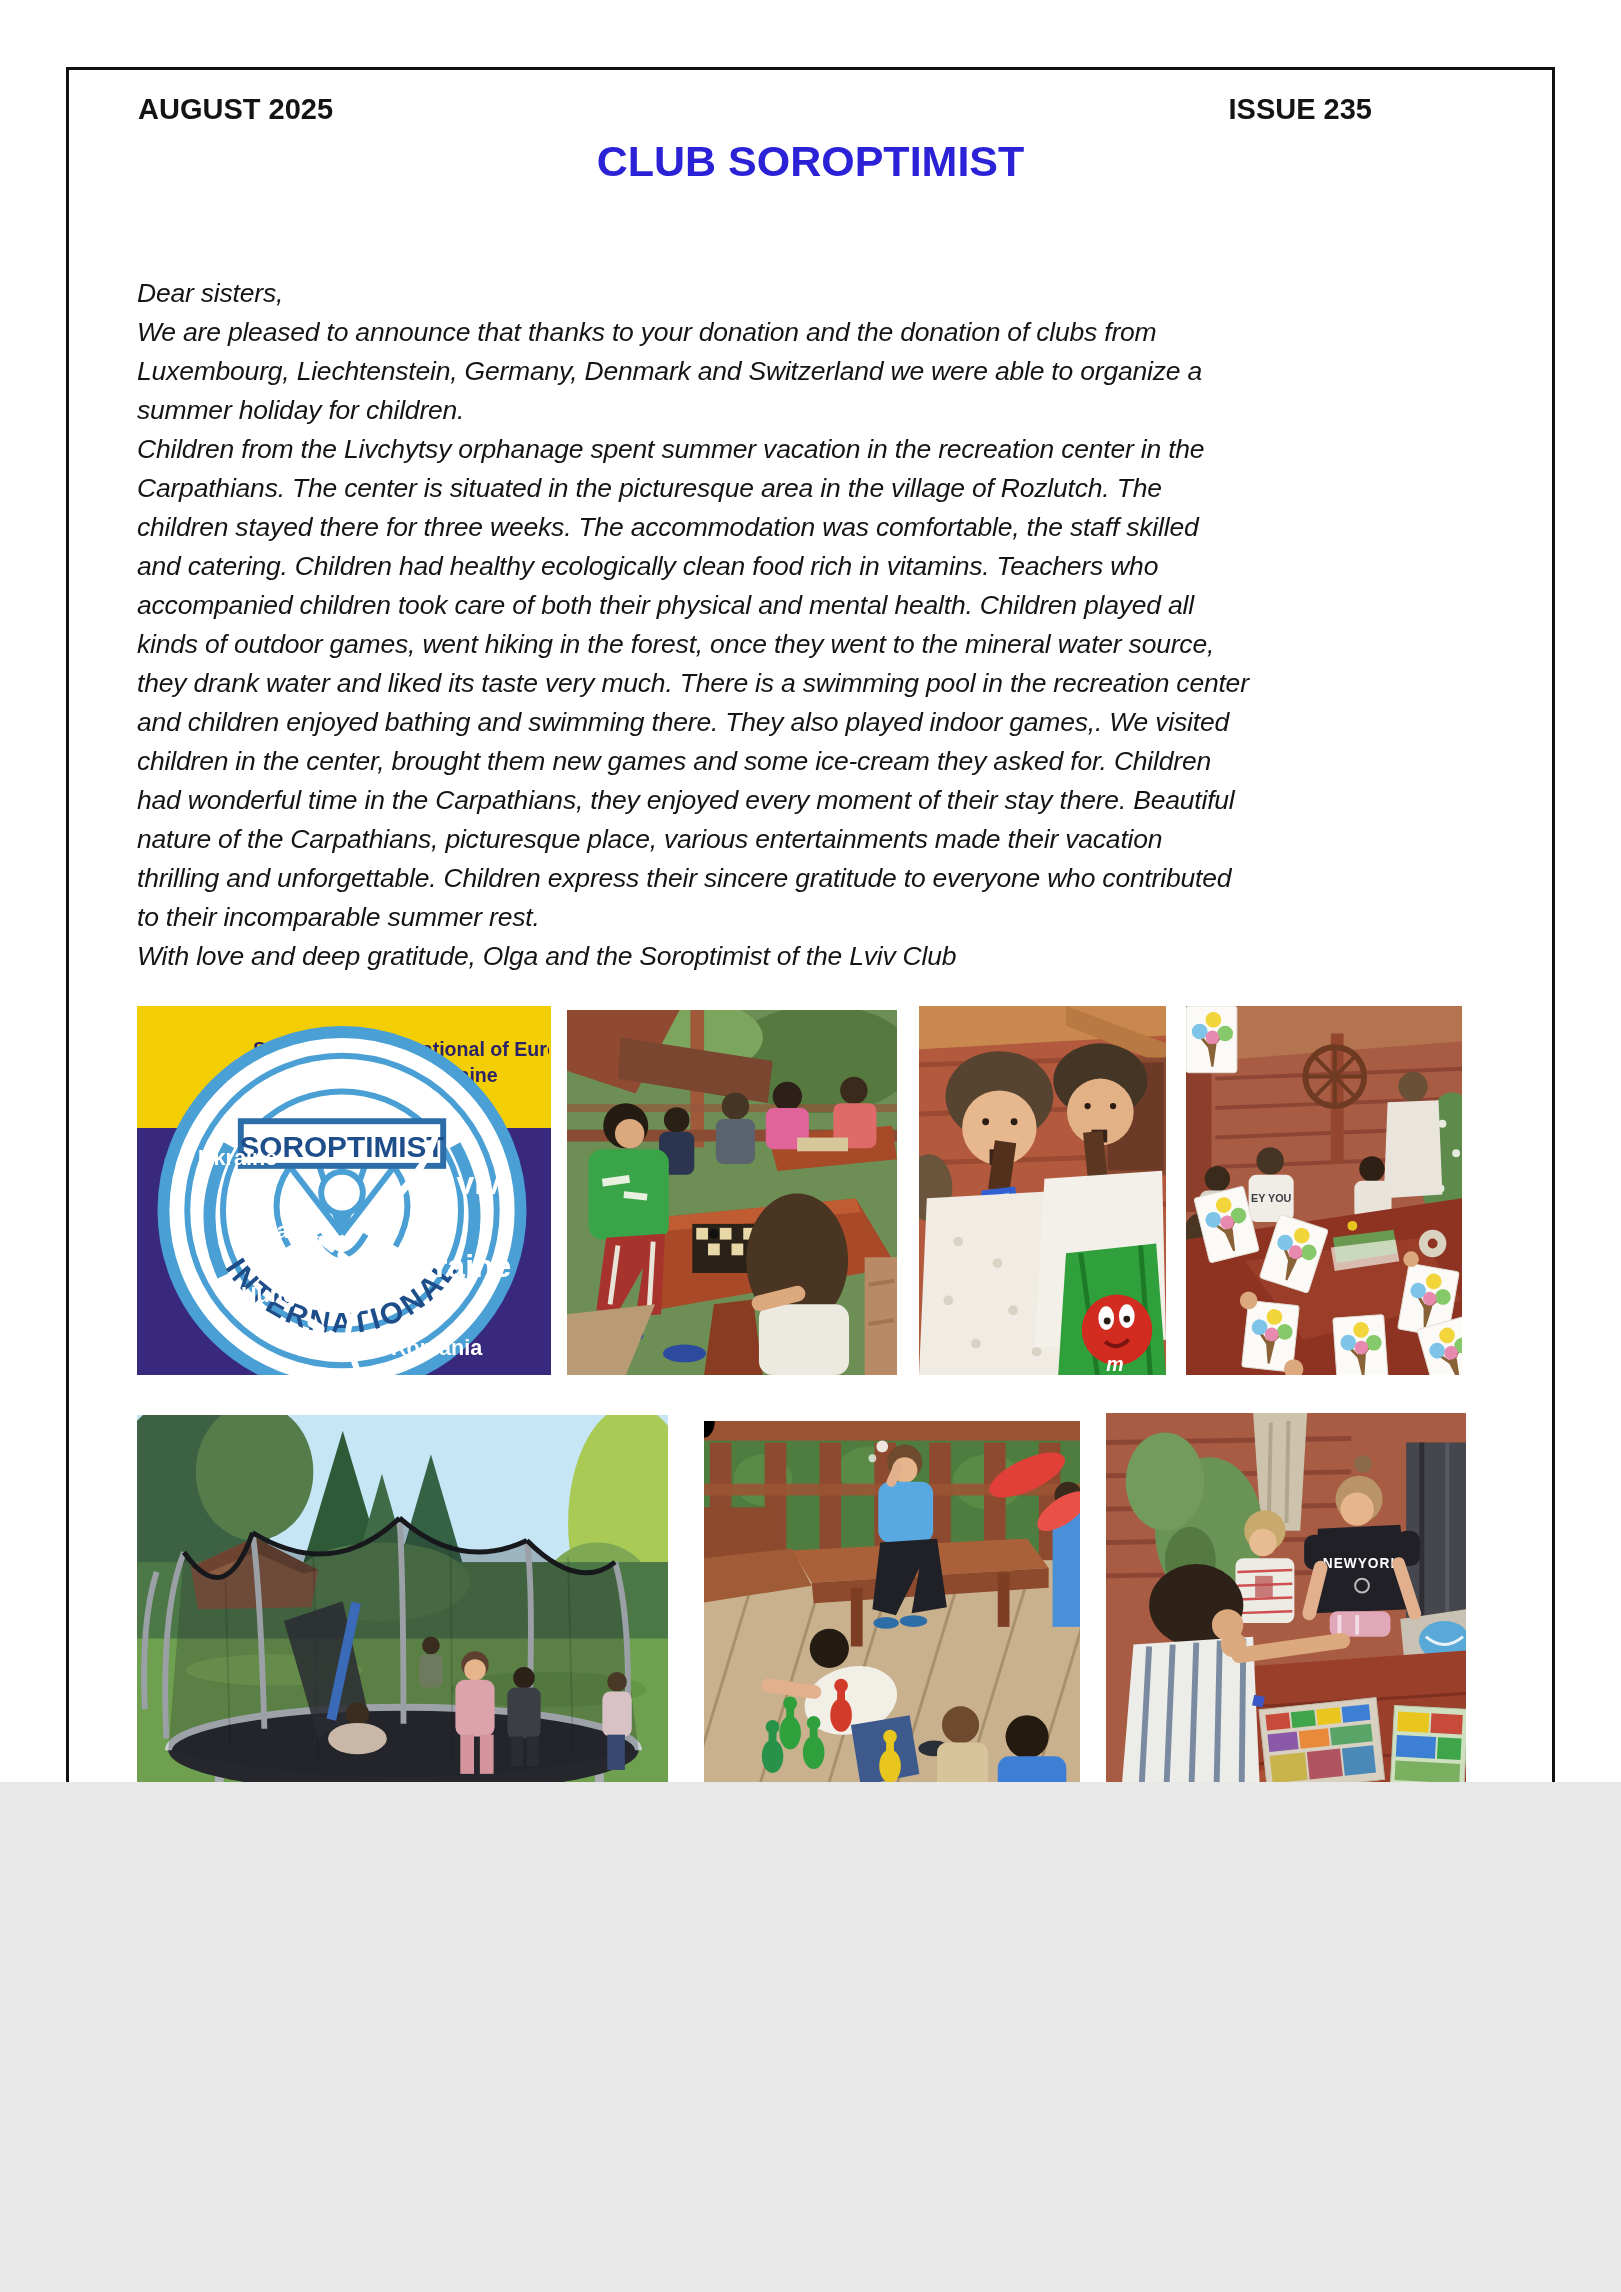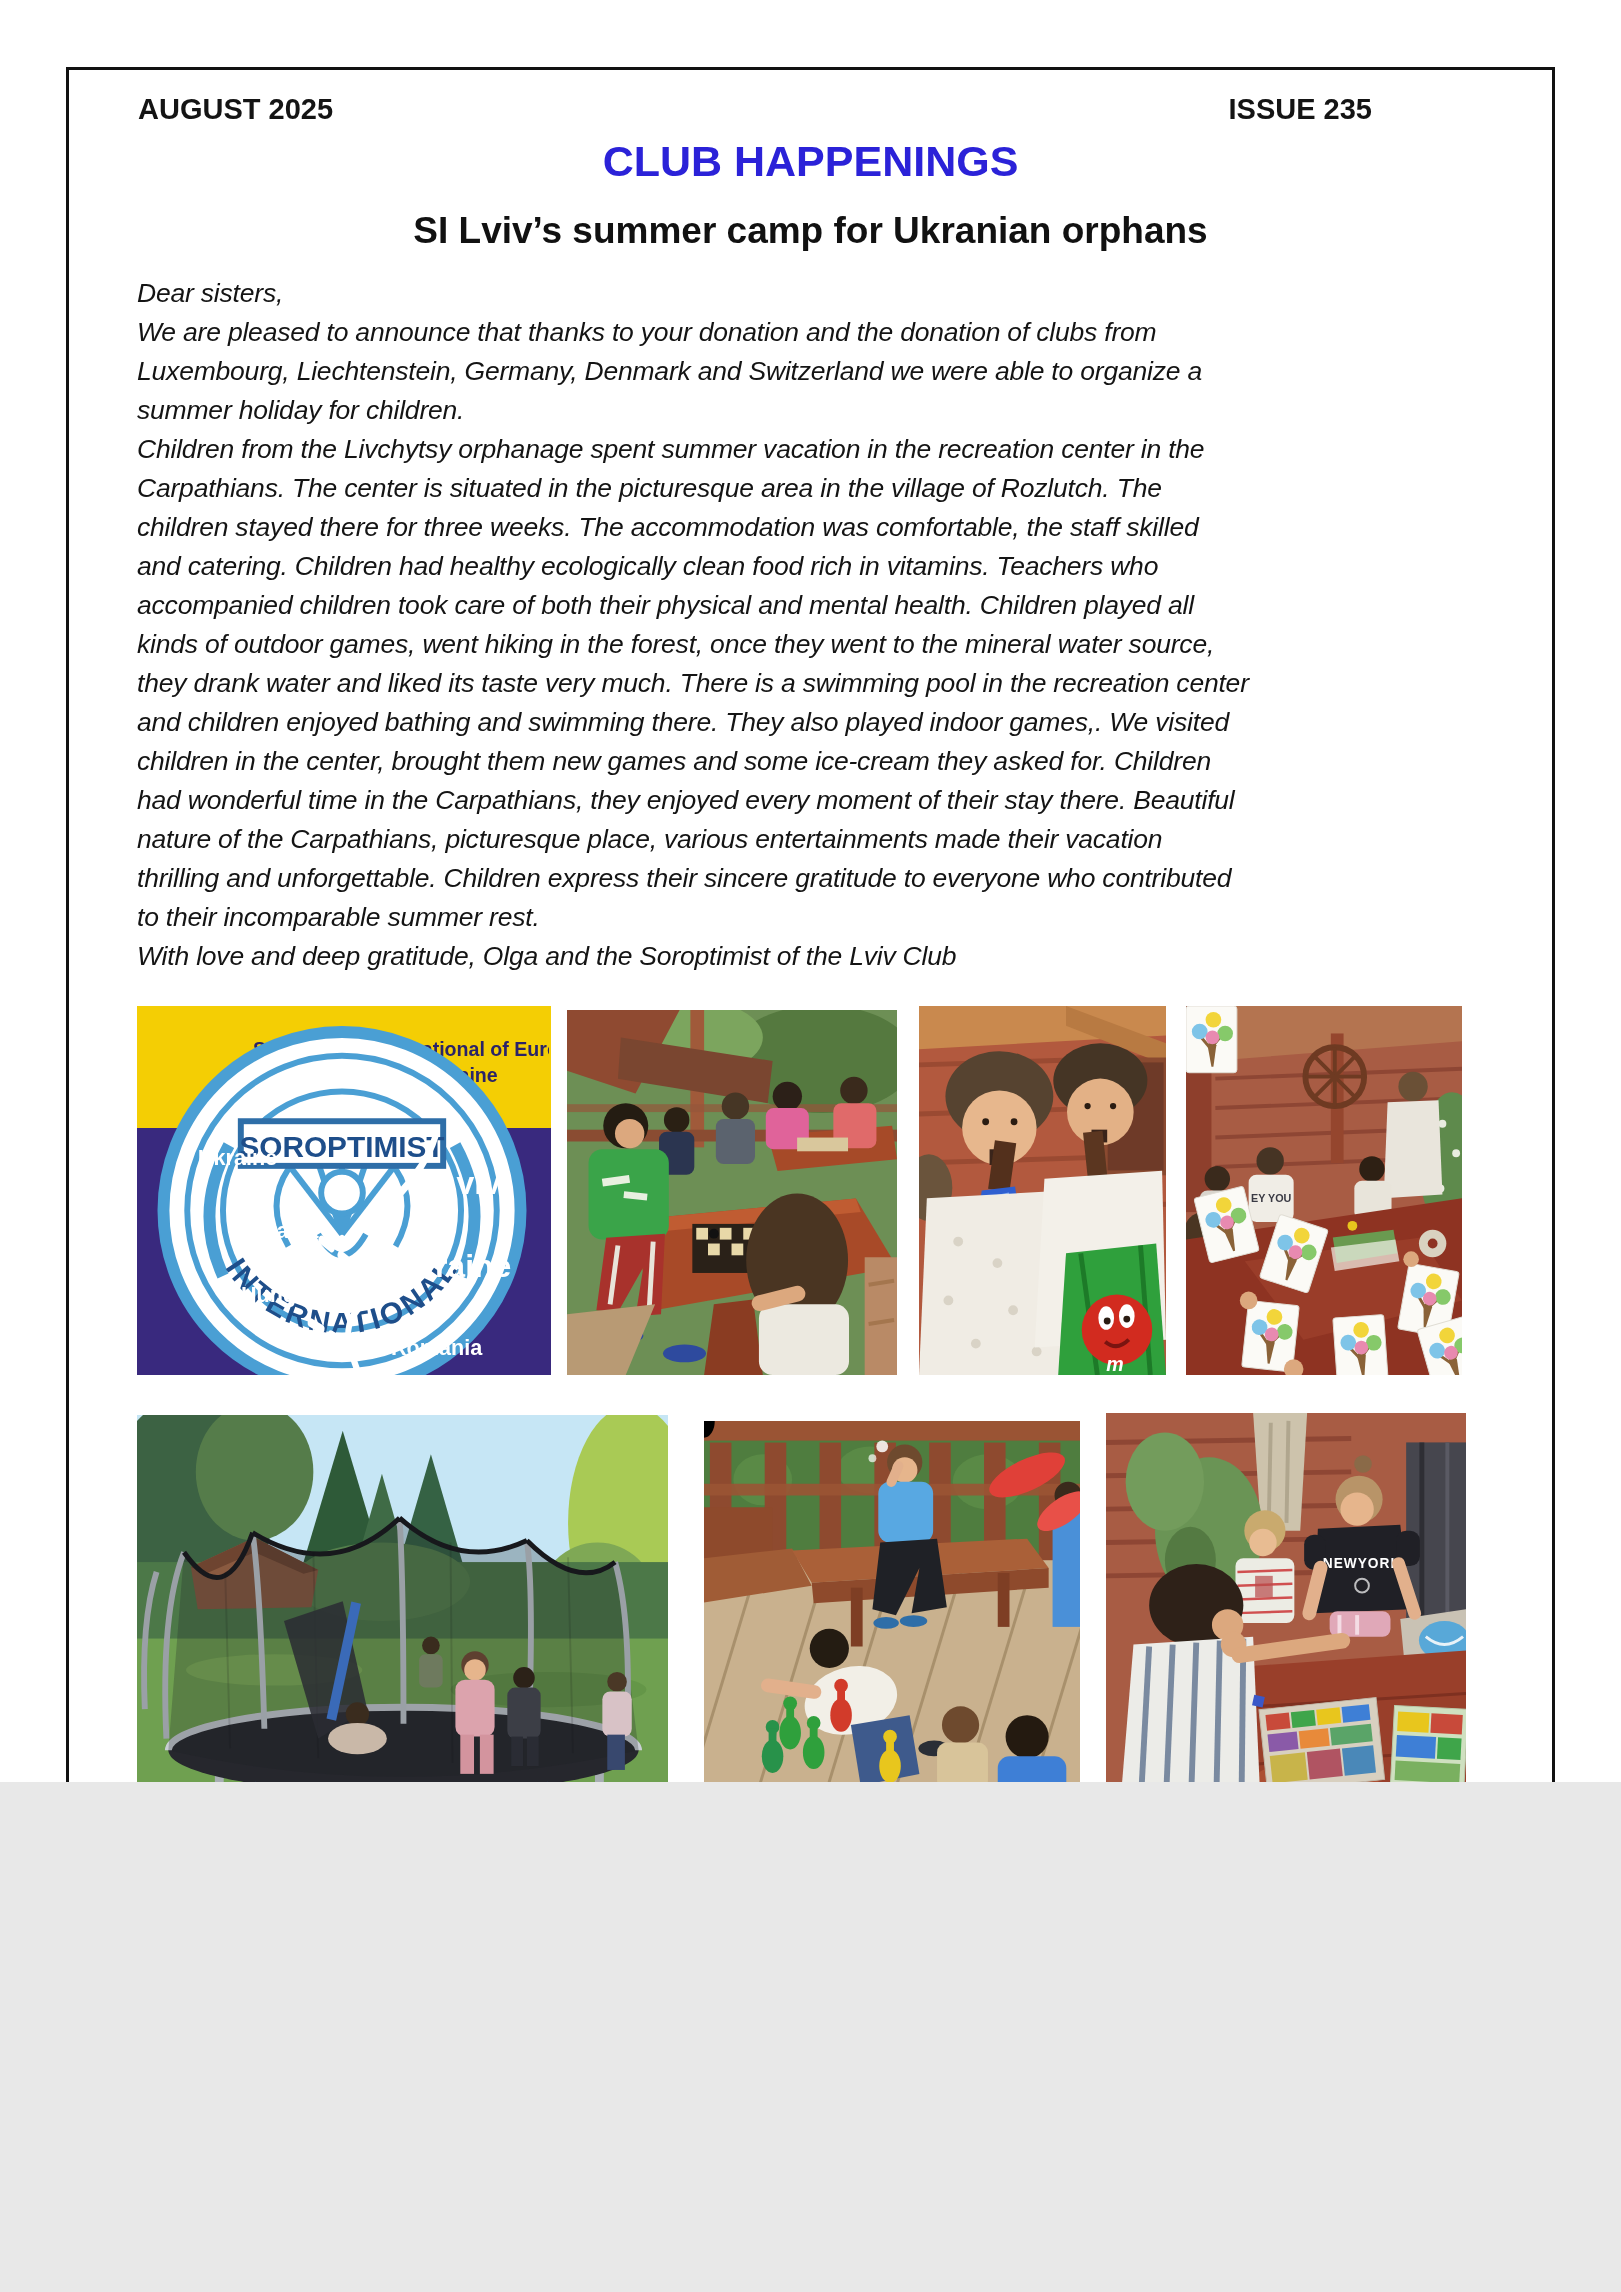--- a/index.html
+++ b/index.html
@@ -44,22 +44,21 @@
   .ml-ukraine{left:257px;top:230px;font-size:32px;margin-top:12px;}
 </style>
 </head>
 <body>
 
 <div class="page">
   <div class="frame"></div>
 
   <div class="hdr hdr-left">AUGUST 2025</div>
   <div class="hdr hdr-right">ISSUE 235</div>
-  <h1 class="title">CLUB HAPPENINGS</h1>
-  <h2 class="subtitle">SI Lviv’s summer camp for Ukranian orphans</h2>
+  <h1 class="title">CLUB SOROPTIMIST</h1>
   <div class="body-text">Dear sisters,
  We are pleased to announce that thanks to your donation and the donation of clubs from
 Luxembourg, Liechtenstein, Germany, Denmark and Switzerland we were able to organize a
 summer holiday for children.
 Children from the Livchytsy orphanage spent summer vacation in the recreation center in the
 Carpathians. The center is situated in the picturesque area in the village of Rozlutch. The
 children stayed there for three weeks. The accommodation was comfortable, the staff skilled
 and catering. Children had healthy ecologically clean food rich in vitamins. Teachers who
 accompanied children took care of both their physical and mental health. Children played all
 kinds of outdoor games, went hiking in the forest, once they went to the mineral water source,

